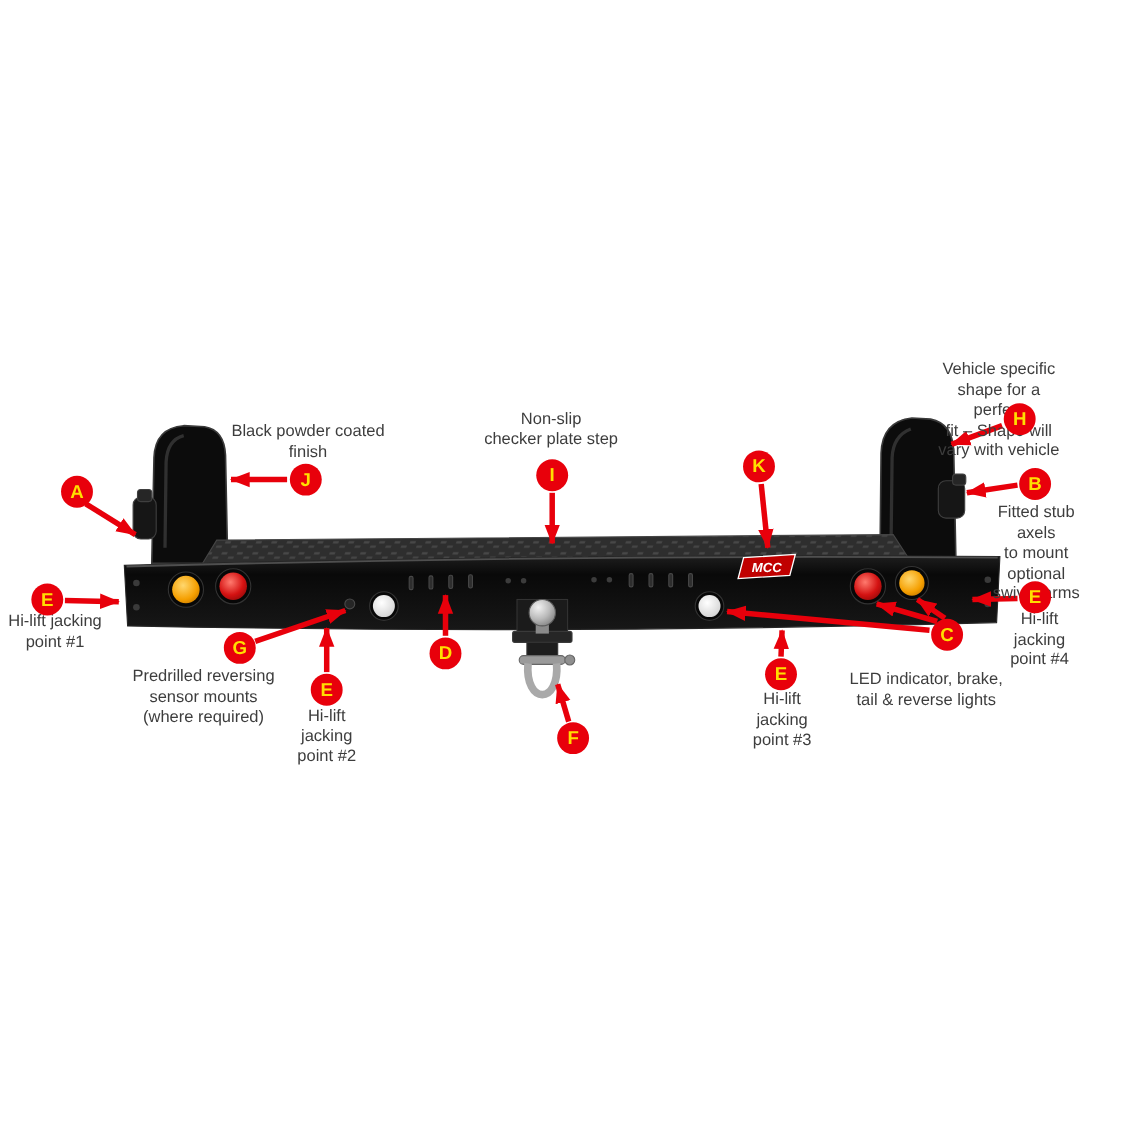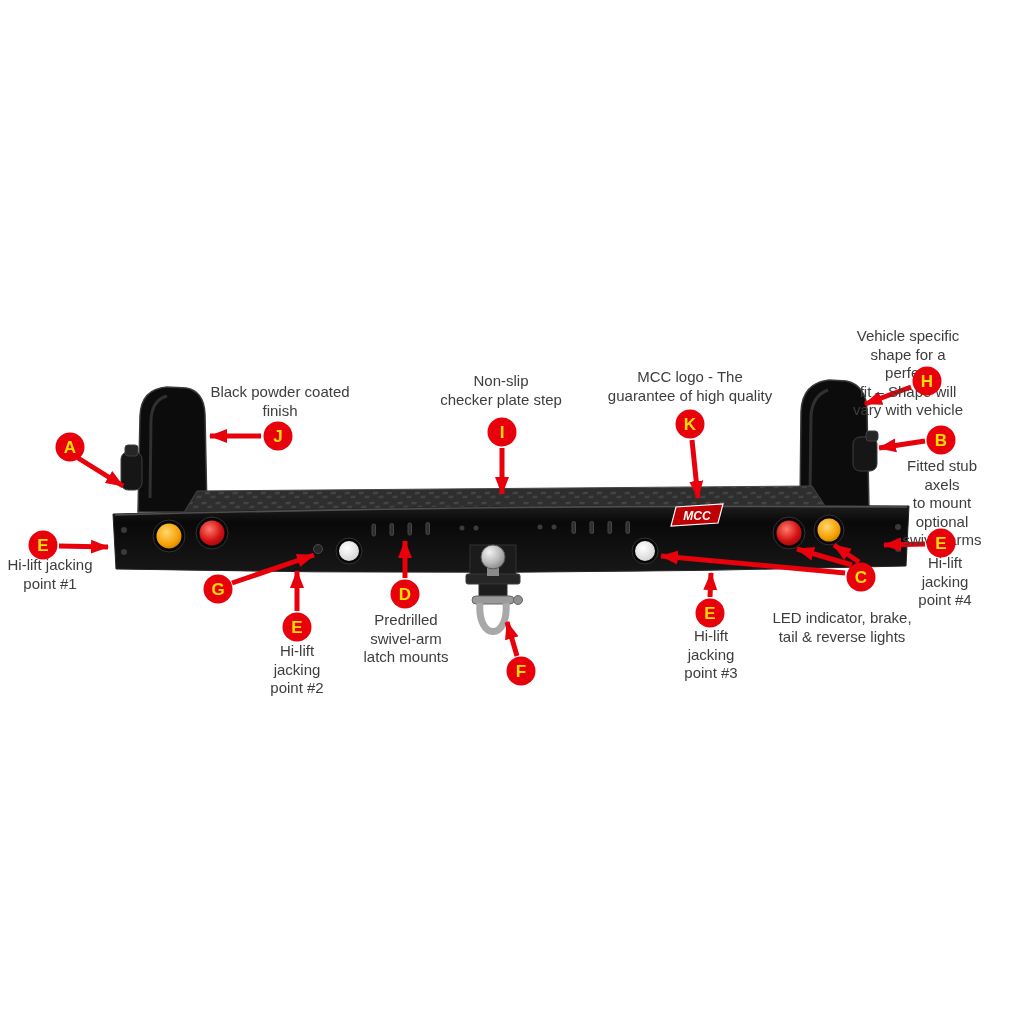--- a/index.html
+++ b/index.html
@@ -201,35 +201,33 @@
       <span>C</span>
     </div>
   <div class="badge" style="left:941px;top:543px">
       <span>E</span>
     </div>
 
   <div class="lbl" style="left:501px;top:372px">Non-slip
 checker plate step</div>
   <div class="lbl" style="left:280px;top:383px">Black powder coated
 finish</div>
-  <div class="lbl" style="left:690px;top:368px">MCC logo - The
-guarantee of high quality</div>
   <div class="lbl" style="left:908px;top:327px">Vehicle specific shape for a perfect
 fit – Shape will vary with vehicle</div>
   <div class="lbl" style="left:942px;top:457px">Fitted stub axels
 to mount optional
 swivel-arms</div>
   <div class="lbl" style="left:50px;top:556px">Hi-lift jacking
 point #1</div>
+  <div class="lbl" style="left:185px;top:606px">Predrilled reversing
+sensor mounts
+(where required)</div>
   <div class="lbl" style="left:297px;top:642px">Hi-lift
 jacking
 point #2</div>
-  <div class="lbl" style="left:406px;top:611px">Predrilled
-swivel-arm
-latch mounts</div>
   <div class="lbl" style="left:711px;top:627px">Hi-lift
 jacking
 point #3</div>
   <div class="lbl" style="left:842px;top:609px">LED indicator, brake,
 tail &amp; reverse lights</div>
   <div class="lbl" style="left:945px;top:554px">Hi-lift jacking
 point #4</div>
 
 </div>
 

